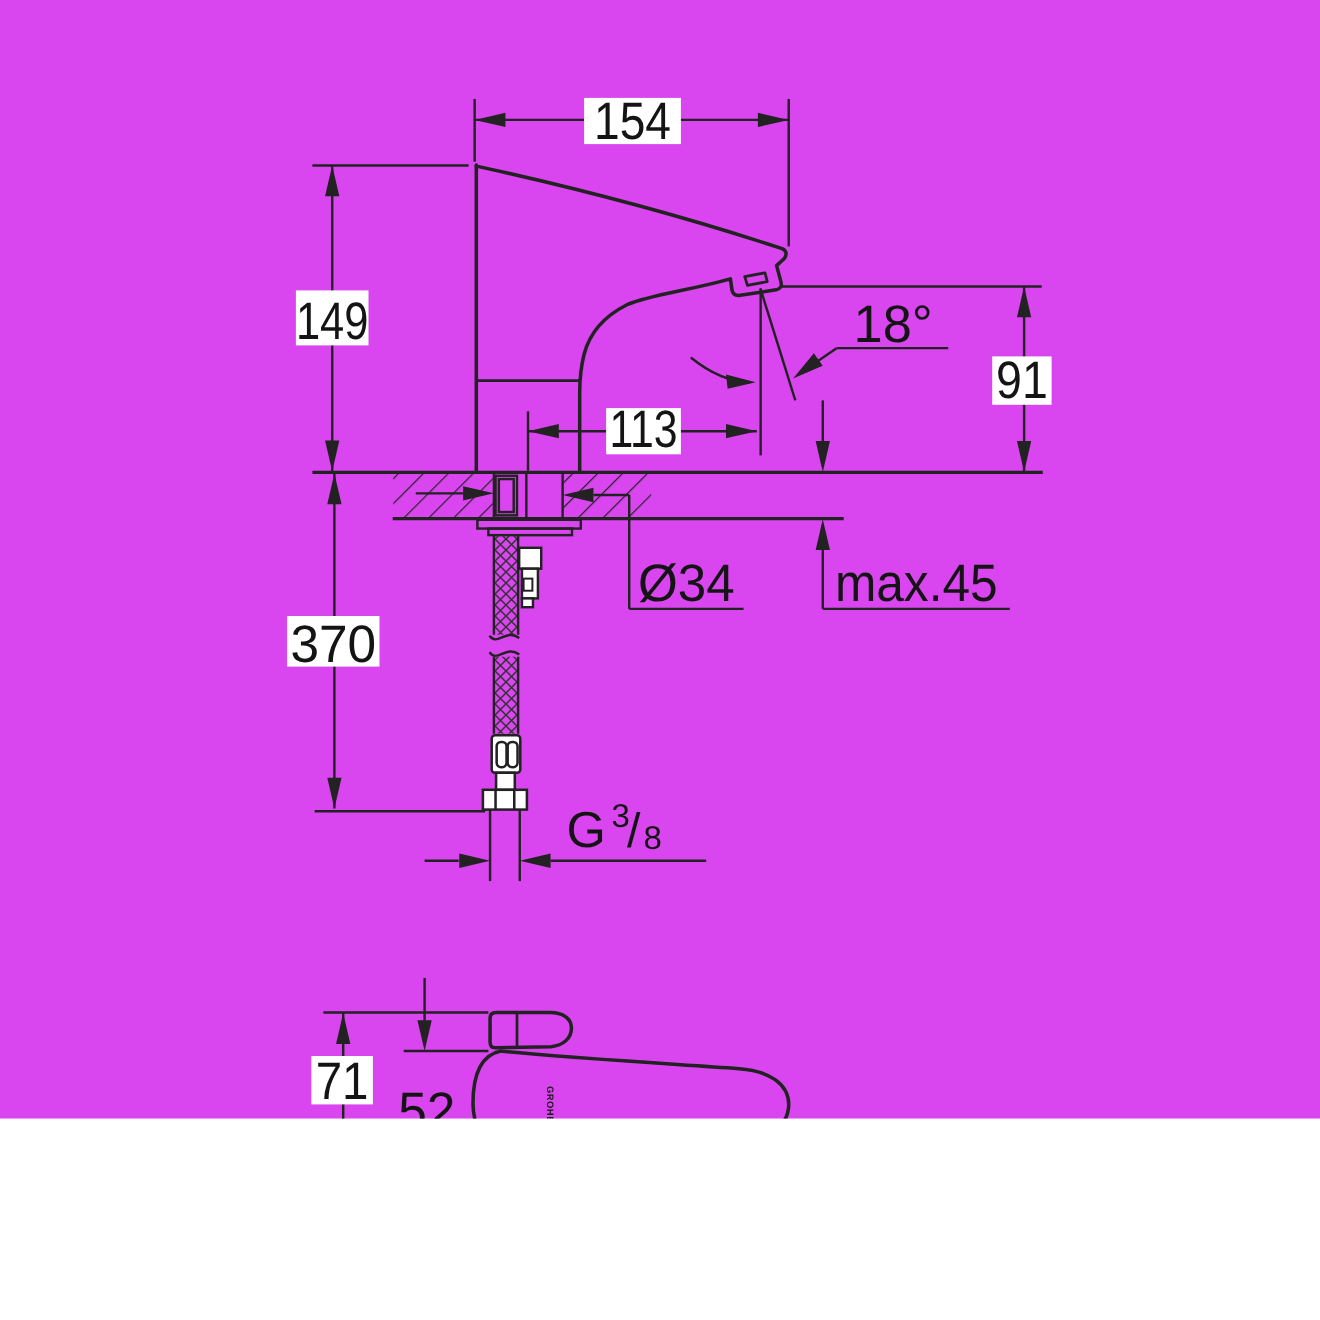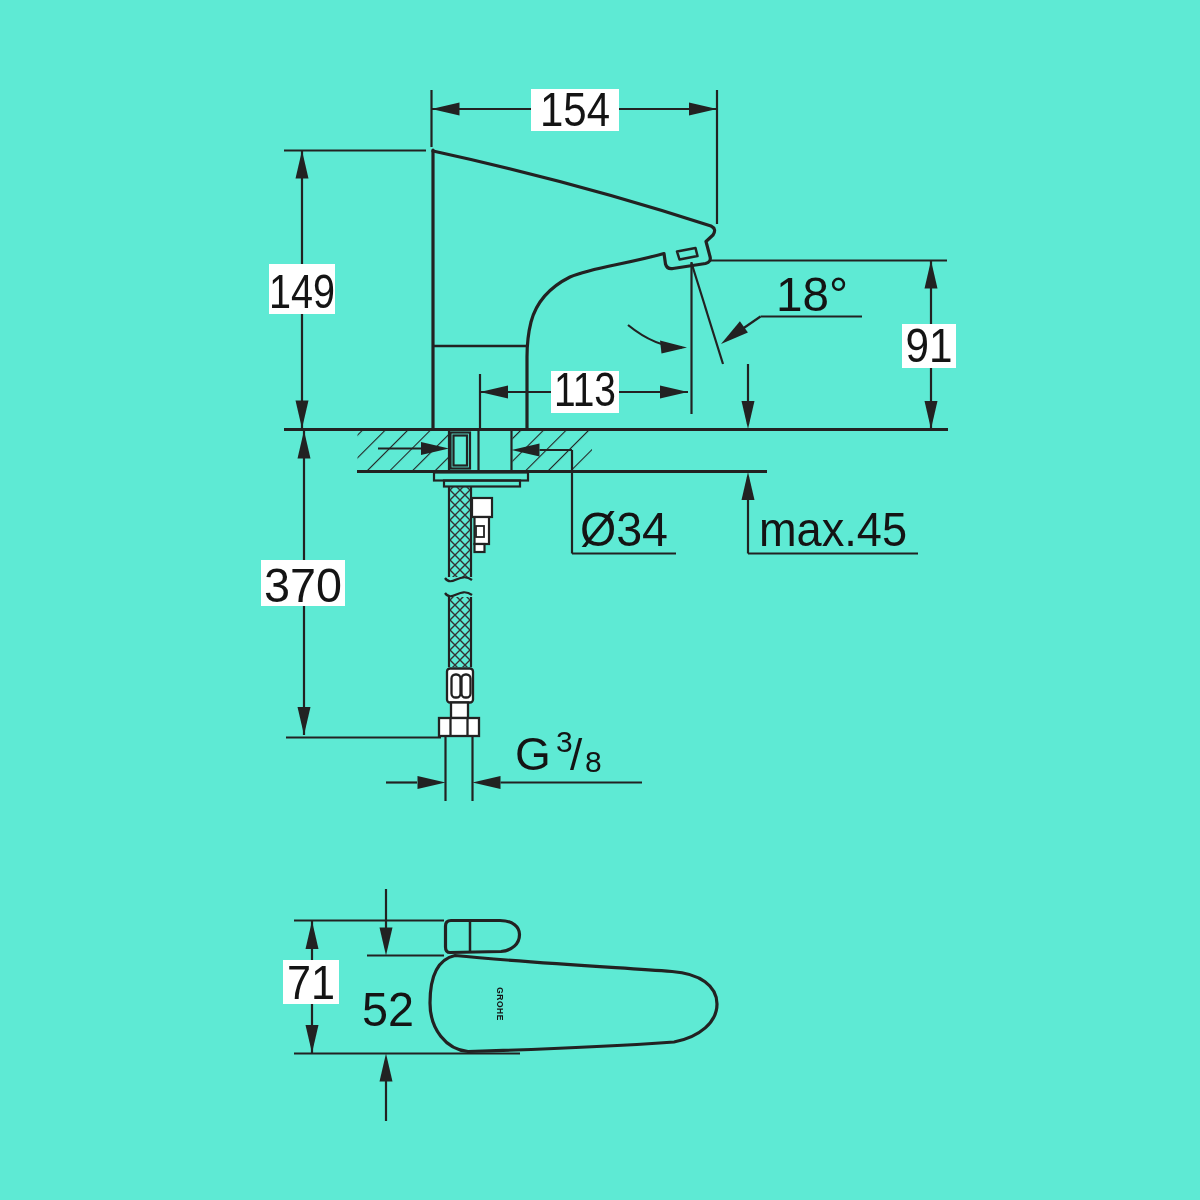--- a/index.html
+++ b/index.html
@@ -1,16 +1,16 @@
 <!DOCTYPE html>
 <html><head>
 <meta charset="utf-8">
 <style>
   html,body{margin:0;padding:0;background:#ffffff;}
-  .stage{position:relative;width:1200px;height:1200px;background:#5eead4;overflow:hidden;}
+  .stage{position:relative;width:1200px;height:1017px;background:#d946ef;overflow:hidden;}
   svg{position:absolute;left:0;top:0;}
   text{font-family:"Liberation Sans","DejaVu Sans",sans-serif;fill:#141414;}
   .obj{stroke:#222222;stroke-width:3.2;fill:none;stroke-linejoin:round;stroke-linecap:round;}
   .obj2{stroke:#222222;stroke-width:2.5;fill:none;stroke-linejoin:round;}
   .dim{stroke:#222222;stroke-width:2.2;fill:none;stroke-linecap:butt;}
   .thick{stroke:#222222;stroke-width:3;fill:none;}
   .arr{fill:#222222;stroke:none;}
   .bg{fill:#ffffff;stroke:none;}
   .dimtxt{font-size:48px;}
 </style>

